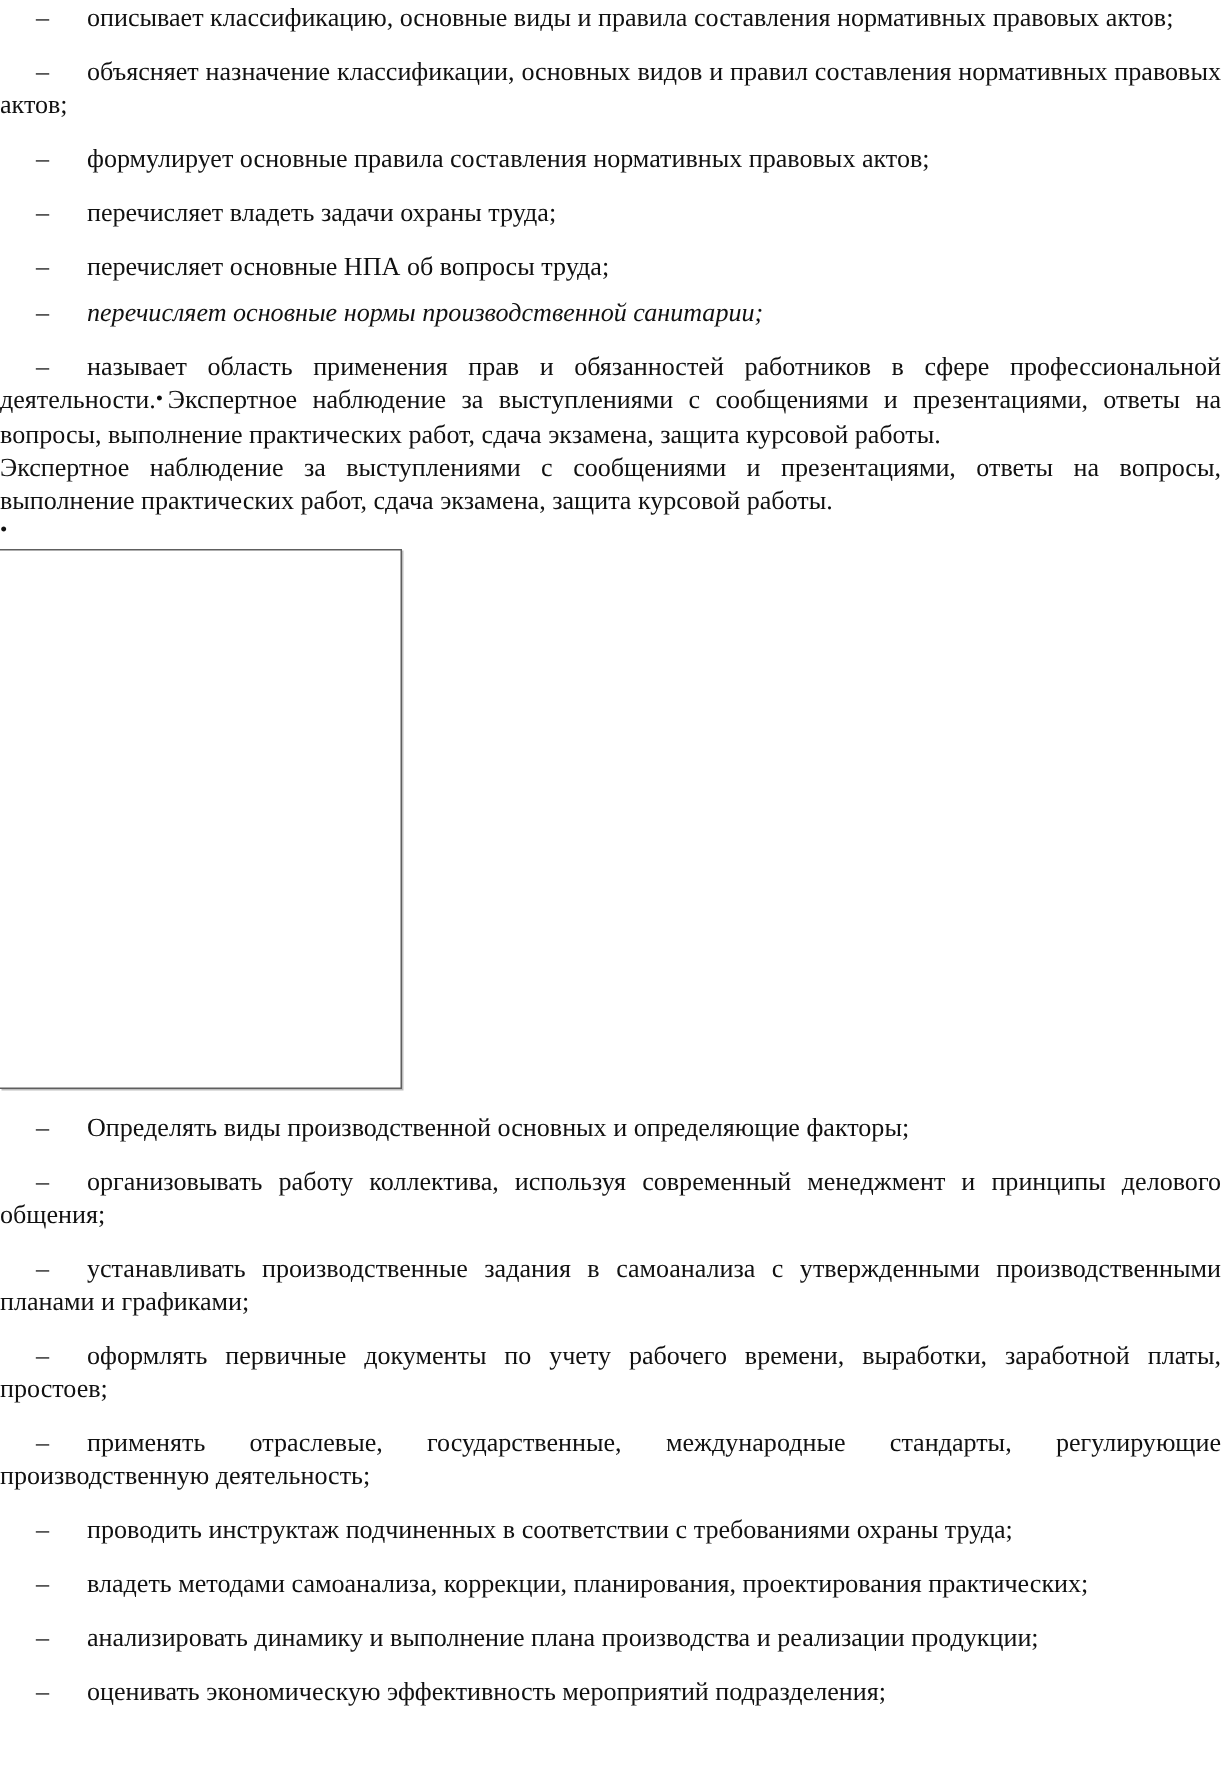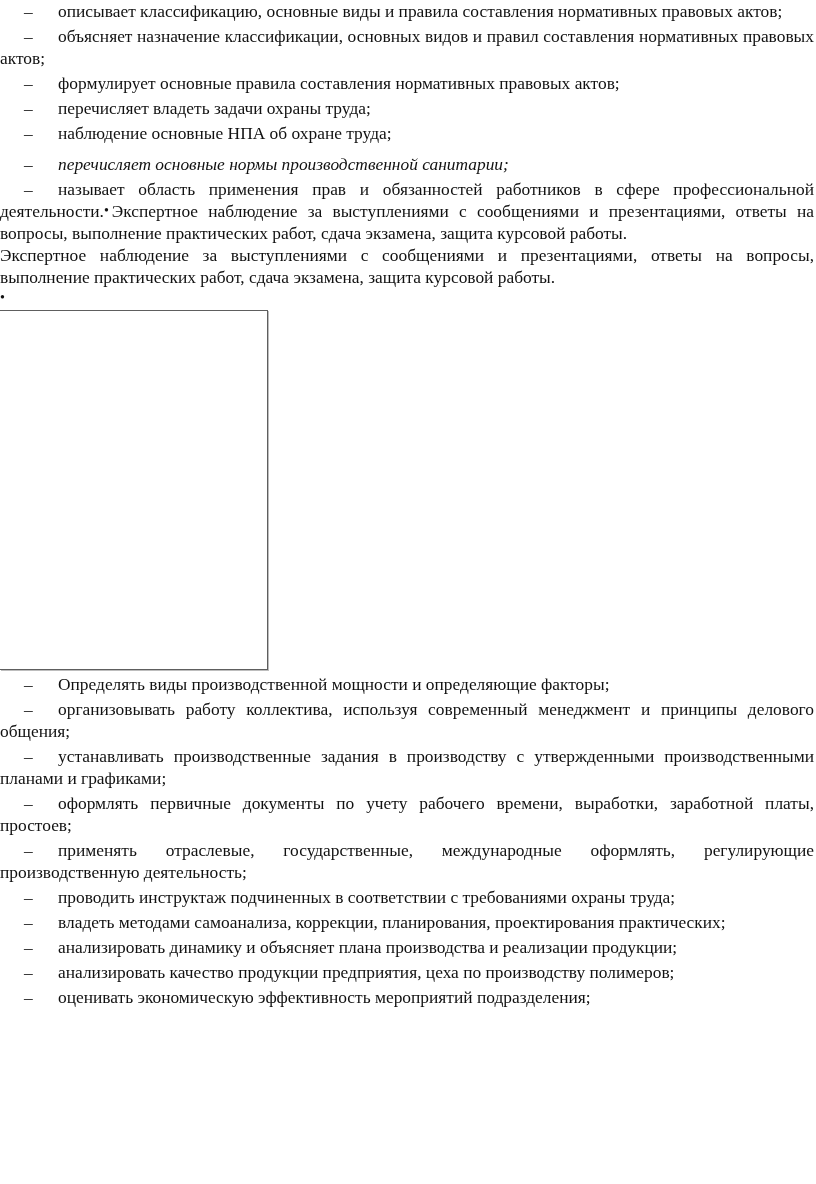--- a/index.html
+++ b/index.html
@@ -30,21 +30,21 @@
     }
     .item {
       text-indent: 24px;
     }
     .dash {
       display: inline-block;
       width: 34px;
       text-indent: 0;
     }
     .gap8 { margin-top: 9px; font-style: italic; }
-    .gap3 { margin-top: 3px; }
+    .gap3 { margin-top: 14px; }
     .bullet-inline {
       font-size: 14px;
       vertical-align: 2px;
       margin-right: 3px;
     }
     .bullet-line {
       line-height: 20px;
       margin: 0;
       font-size: 14px;
     }
@@ -62,35 +62,34 @@
   </style>
 </head>
 <body>
 
 <div class="page">
 
   <p class="p item"><span class="dash">–</span><span>описывает классификацию, основные виды и правила составления нормативных правовых актов;</span></p>
   <p class="p item gap3"><span class="dash">–</span><span>объясняет назначение классификации, основных видов и правил составления нормативных правовых актов;</span></p>
   <p class="p item gap3"><span class="dash">–</span><span>формулирует основные правила составления нормативных правовых актов;</span></p>
   <p class="p item gap3"><span class="dash">–</span><span>перечисляет владеть задачи охраны труда;</span></p>
-  <p class="p item gap3"><span class="dash">–</span><span>наблюдение основные НПА об охране труда;</span></p>
+  <p class="p item gap3"><span class="dash">–</span><span>перечисляет основные НПА об вопросы труда;</span></p>
   <p class="p item gap8"><span class="dash">–</span><span>перечисляет основные нормы производственной санитарии;</span></p>
   <p class="p item gap3"><span class="dash">–</span><span>называет область применения прав и обязанностей работников в сфере профессиональной деятельности.</span><span class="bullet-inline">•</span><span>Экспертное наблюдение за выступлениями с сообщениями и презентациями, ответы на вопросы, выполнение практических работ, сдача экзамена, защита курсовой работы.</span></p>
 
   <p class="p">Экспертное наблюдение за выступлениями с сообщениями и презентациями, ответы на вопросы, выполнение практических работ, сдача экзамена, защита курсовой работы.</p>
 
   <p class="bullet-line">•</p>
 
   <div class="frame"></div>
 
 
-  <p class="p item gap3"><span class="dash">–</span><span>Определять виды производственной мощности и определяющие факторы;</span></p>
+  <p class="p item gap3"><span class="dash">–</span><span>Определять виды производственной основных и определяющие факторы;</span></p>
   <p class="p item gap3"><span class="dash">–</span><span>организовывать работу коллектива, используя современный менеджмент и принципы делового общения;</span></p>
-  <p class="p item gap3"><span class="dash">–</span><span>устанавливать производственные задания в производству с утвержденными производственными планами и графиками;</span></p>
+  <p class="p item gap3"><span class="dash">–</span><span>устанавливать производственные задания в самоанализа с утвержденными производственными планами и графиками;</span></p>
   <p class="p item gap3"><span class="dash">–</span><span>оформлять первичные документы по учету рабочего времени, выработки, заработной платы, простоев;</span></p>
-  <p class="p item gap3"><span class="dash">–</span><span>применять отраслевые, государственные, международные оформлять, регулирующие производственную деятельность;</span></p>
+  <p class="p item gap3"><span class="dash">–</span><span>применять отраслевые, государственные, международные стандарты, регулирующие производственную деятельность;</span></p>
   <p class="p item gap3"><span class="dash">–</span><span>проводить инструктаж подчиненных в соответствии с требованиями охраны труда;</span></p>
   <p class="p item gap3"><span class="dash">–</span><span>владеть методами самоанализа, коррекции, планирования, проектирования практических;</span></p>
-  <p class="p item gap3"><span class="dash">–</span><span>анализировать динамику и объясняет плана производства и реализации продукции;</span></p>
-  <p class="p item gap3"><span class="dash">–</span><span>анализировать качество продукции предприятия, цеха по производству полимеров;</span></p>
+  <p class="p item gap3"><span class="dash">–</span><span>анализировать динамику и выполнение плана производства и реализации продукции;</span></p>
   <p class="p item gap3"><span class="dash">–</span><span>оценивать экономическую эффективность мероприятий подразделения;</span></p>
 
 </div>
 
 </body></html>

